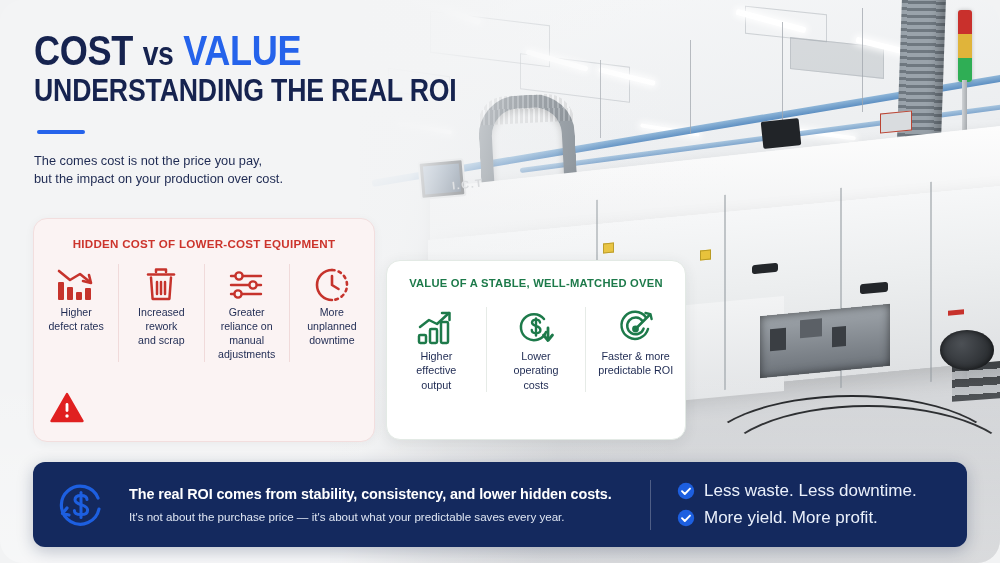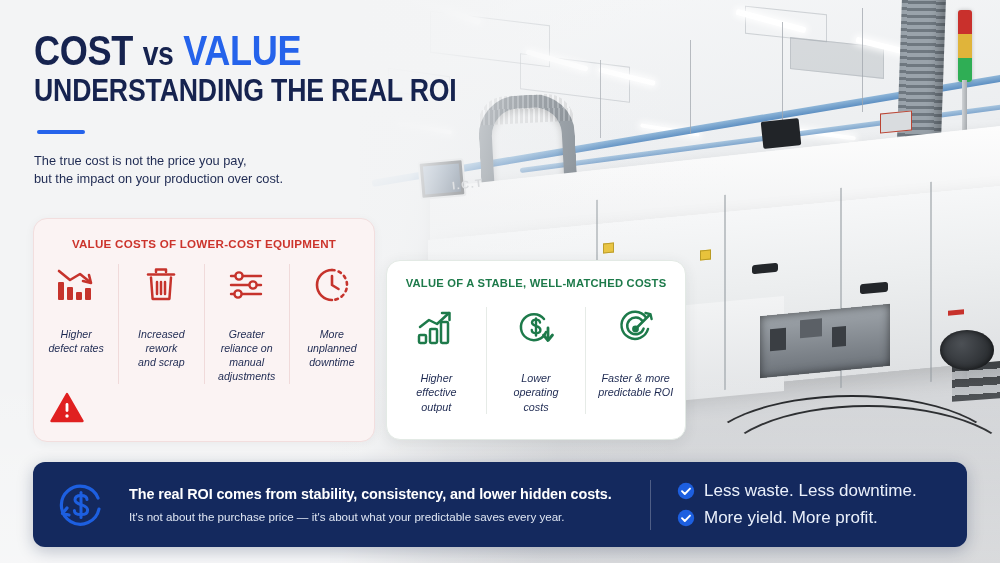--- a/index.html
+++ b/index.html
@@ -1,21 +1,21 @@
 <!DOCTYPE html>
 <html><head>
 <meta charset="utf-8">
 <style>
   html,body{margin:0;padding:0;}
   body{
     width:1000px;height:563px;overflow:hidden;
     font-family:"Liberation Sans","DejaVu Sans",sans-serif;
     background:#f2f3f4;
   }
-  .stage{position:relative;width:1000px;height:563px;overflow:hidden;background:#f3f4f5;}
+  .stage{position:relative;width:1000px;height:563px;overflow:hidden;background:#f3f4f5;border-radius:23px;}
 
   
   .photo{position:absolute;inset:0;overflow:hidden;}
   .ceiling{
     position:absolute;left:360px;top:0;width:640px;height:300px;
     background:linear-gradient(170deg,#f7f8f9 0%,#eceef0 55%,#e4e6e9 100%);
   }
   .wallback{
     position:absolute;left:360px;top:120px;width:640px;height:200px;
     background:linear-gradient(180deg,#eef0f2,#e6e8ea);
@@ -161,21 +161,21 @@
   }
   .card-red .card-title{color:#cc342c;margin-top:18px;}
   .card-green .card-title{color:#1d7a4a;margin-top:16px;font-size:11.2px;}
 
   .cols{display:flex;margin-top:14px;}
   .col{flex:1;text-align:center;padding:0 5px;}
   .card-red .col + .col{border-left:1px solid #f0dada;}
   .card-green .col + .col{border-left:1px solid #e6ebe7;}
   .ico{height:42px;display:flex;align-items:center;justify-content:center;}
   .col-label{
-    margin-top:22px;font-size:10.6px;line-height:1.32;color:#1e2a52;font-weight:400;font-style:italic;
+    margin-top:0;font-size:10.6px;line-height:1.32;color:#1e2a52;font-weight:400;
   }
   .card-green .col-label{font-size:10.8px;}
 
   .warnrow{position:absolute;left:16px;right:14px;bottom:14px;display:flex;align-items:center;gap:10px;}
   .warnrow .txt{color:#cf4036;font-size:11.2px;line-height:1.45;}
 
   
   .banner{
     position:absolute;left:33px;top:462px;width:934px;height:85px;
     background:#14295e;border-radius:12px;display:flex;align-items:center;
@@ -274,27 +274,27 @@
 
   <div class="headline">
     <div class="h1">
       <span>COST</span>
       <span class="vs">vs</span>
       <span class="accent">VALUE</span>
     </div>
     <div class="h2">UNDERSTANDING THE REAL ROI</div>
     <div class="rule"></div>
     <div class="sub">
-      <div>The true cost is not the price you pay,</div>
+      <div>The comes cost is not the price you pay,</div>
       <div>but the impact on your production over cost.</div>
     </div>
   </div>
 
   <div class="card card-red">
-    <div class="card-title">VALUE COSTS OF LOWER-COST EQUIPMENT</div>
+    <div class="card-title">HIDDEN COST OF LOWER-COST EQUIPMENT</div>
     <div class="cols">
 
       <div class="col">
         <div class="ico">
           <svg width="40" height="34" viewBox="0 0 40 34">
             <g fill="#c6332c">
               <rect x="2" y="14" width="6" height="18" rx="1"></rect>
               <rect x="11" y="19" width="6" height="13" rx="1"></rect>
               <rect x="20" y="24" width="6" height="8" rx="1"></rect>
               <rect x="29" y="20" width="6" height="12" rx="1"></rect>
@@ -355,21 +355,21 @@
         <svg width="34" height="31" viewBox="0 0 34 31">
           <path d="M17 2 L32.5 29 L1.5 29 Z" fill="#e02020" stroke="#e02020" stroke-width="2.4" stroke-linejoin="round"></path>
           <rect x="15.6" y="11" width="2.8" height="9" rx="1.4" fill="#ffffff"></rect>
           <circle cx="17" cy="24" r="1.7" fill="#ffffff"></circle>
         </svg>
       </div>
     </div>
   </div>
 
   <div class="card card-green">
-    <div class="card-title">VALUE OF A STABLE, WELL-MATCHED COSTS</div>
+    <div class="card-title">VALUE OF A STABLE, WELL-MATCHED OVEN</div>
     <div class="cols" style="margin-top:18px;">
 
       <div class="col">
         <div class="ico">
           <svg width="40" height="36" viewBox="0 0 40 36">
             <g stroke="#1d7a4a" stroke-width="2.5" fill="none" stroke-linecap="round" stroke-linejoin="round">
               <rect x="3" y="25" width="7" height="8" rx="1.2"></rect>
               <rect x="14" y="19" width="7" height="14" rx="1.2"></rect>
               <rect x="25" y="12" width="7" height="21" rx="1.2"></rect>
               <path d="M4 17 L13 10 L21 14 L33 3"></path>

